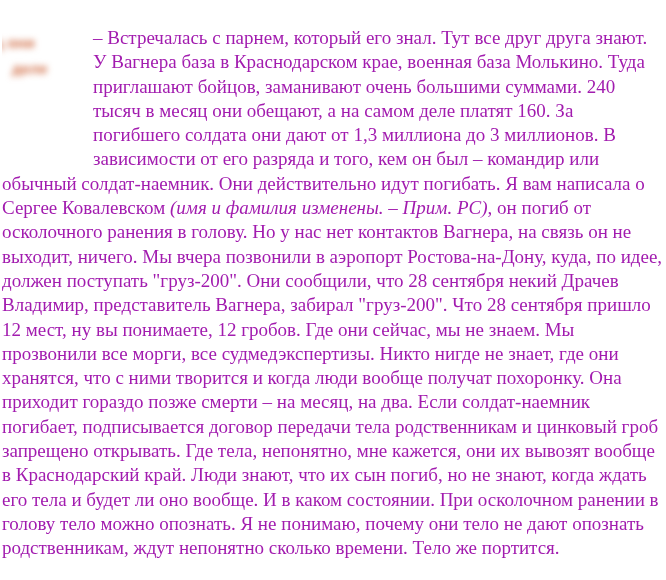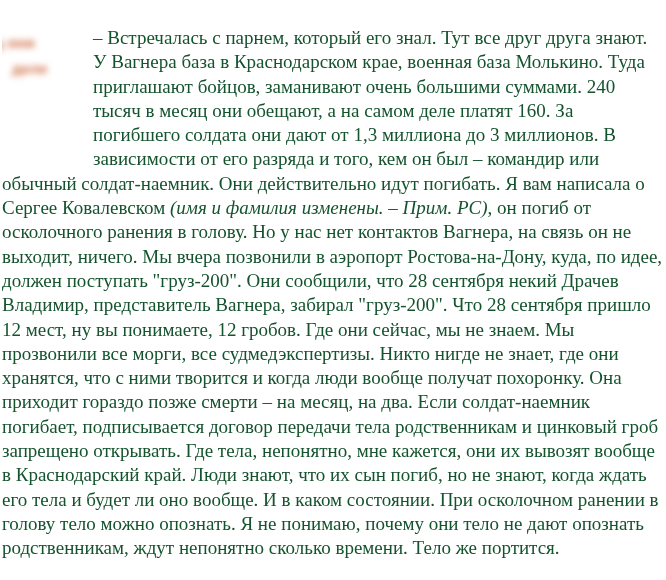--- a/index.html
+++ b/index.html
@@ -42,21 +42,21 @@
     margin-left: -8px;
     white-space: nowrap;
   }
   .related-note .note-line2 {
     display: block;
     margin-left: 10px;
     white-space: nowrap;
   }
   .article-paragraph {
     margin: 0;
-    color: #14532d;
+    color: #a21caf;
     font-size: 19px;
     line-height: 24.3px;
     text-align: left;
   }
   .article-paragraph .italic-note {
     font-style: italic;
   }
 </style>
 </head>
 <body>

